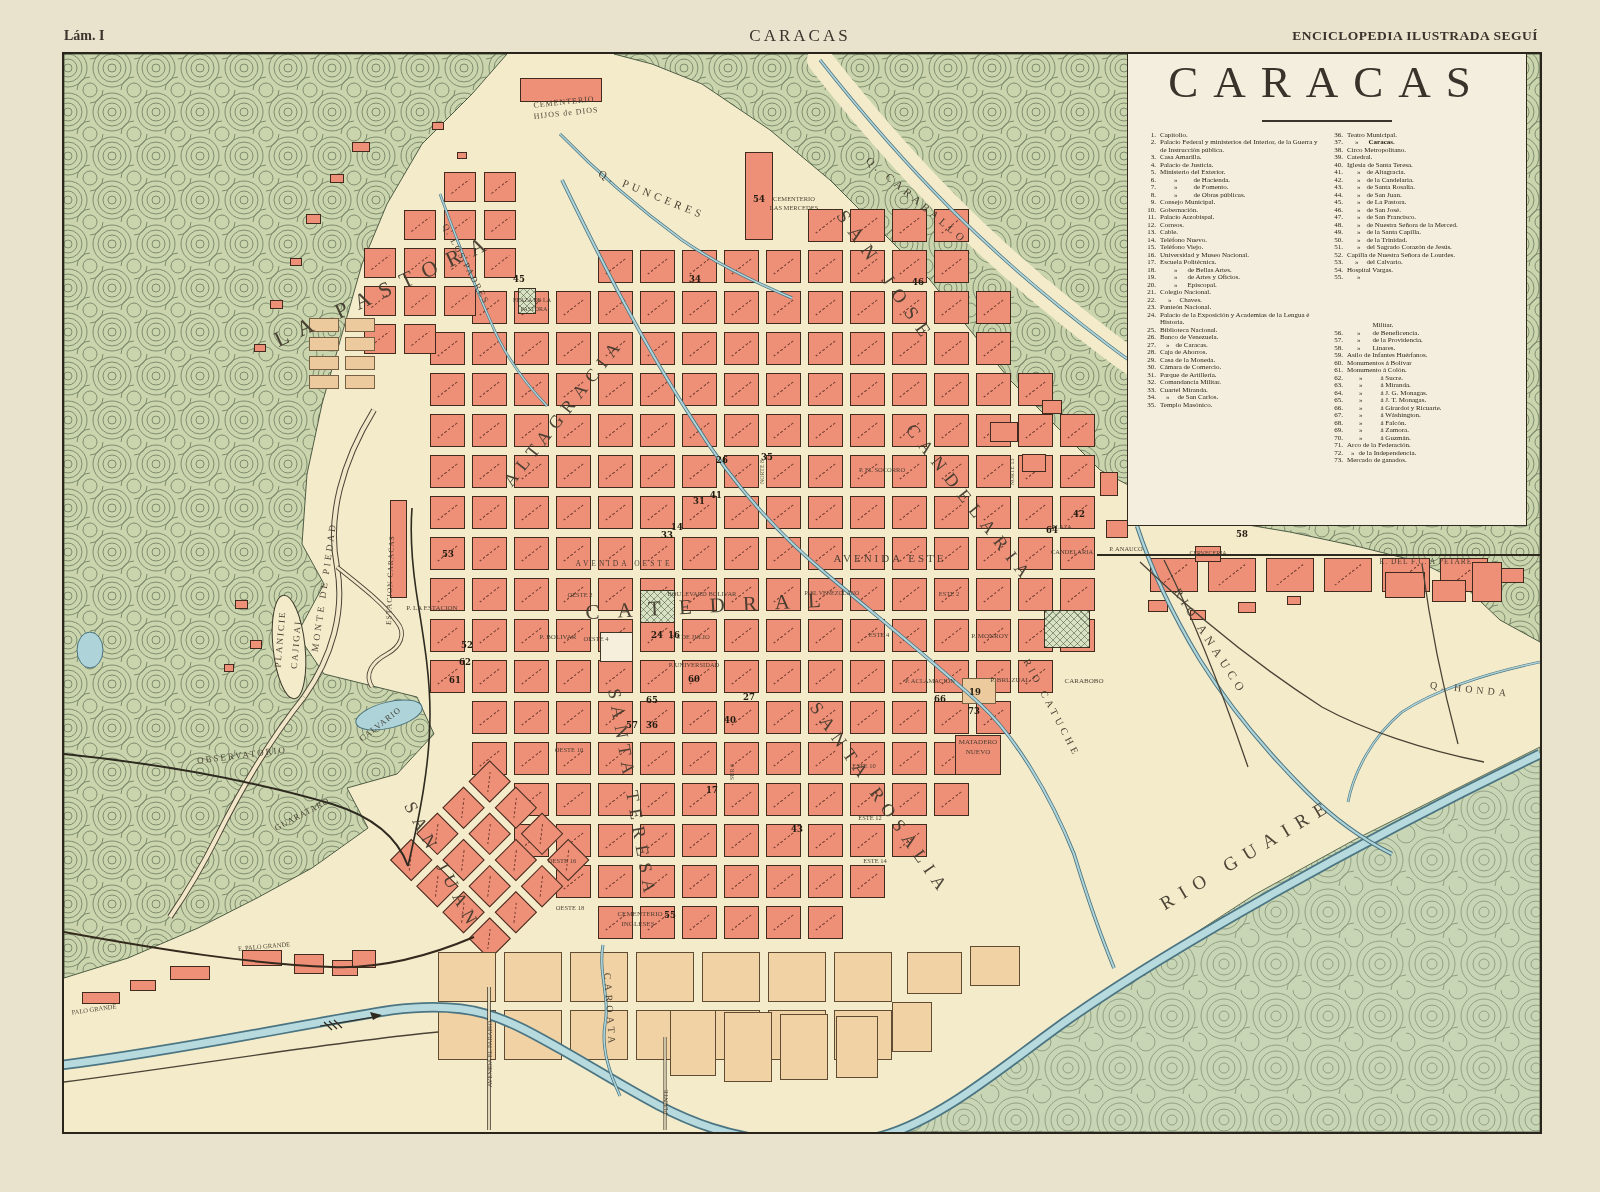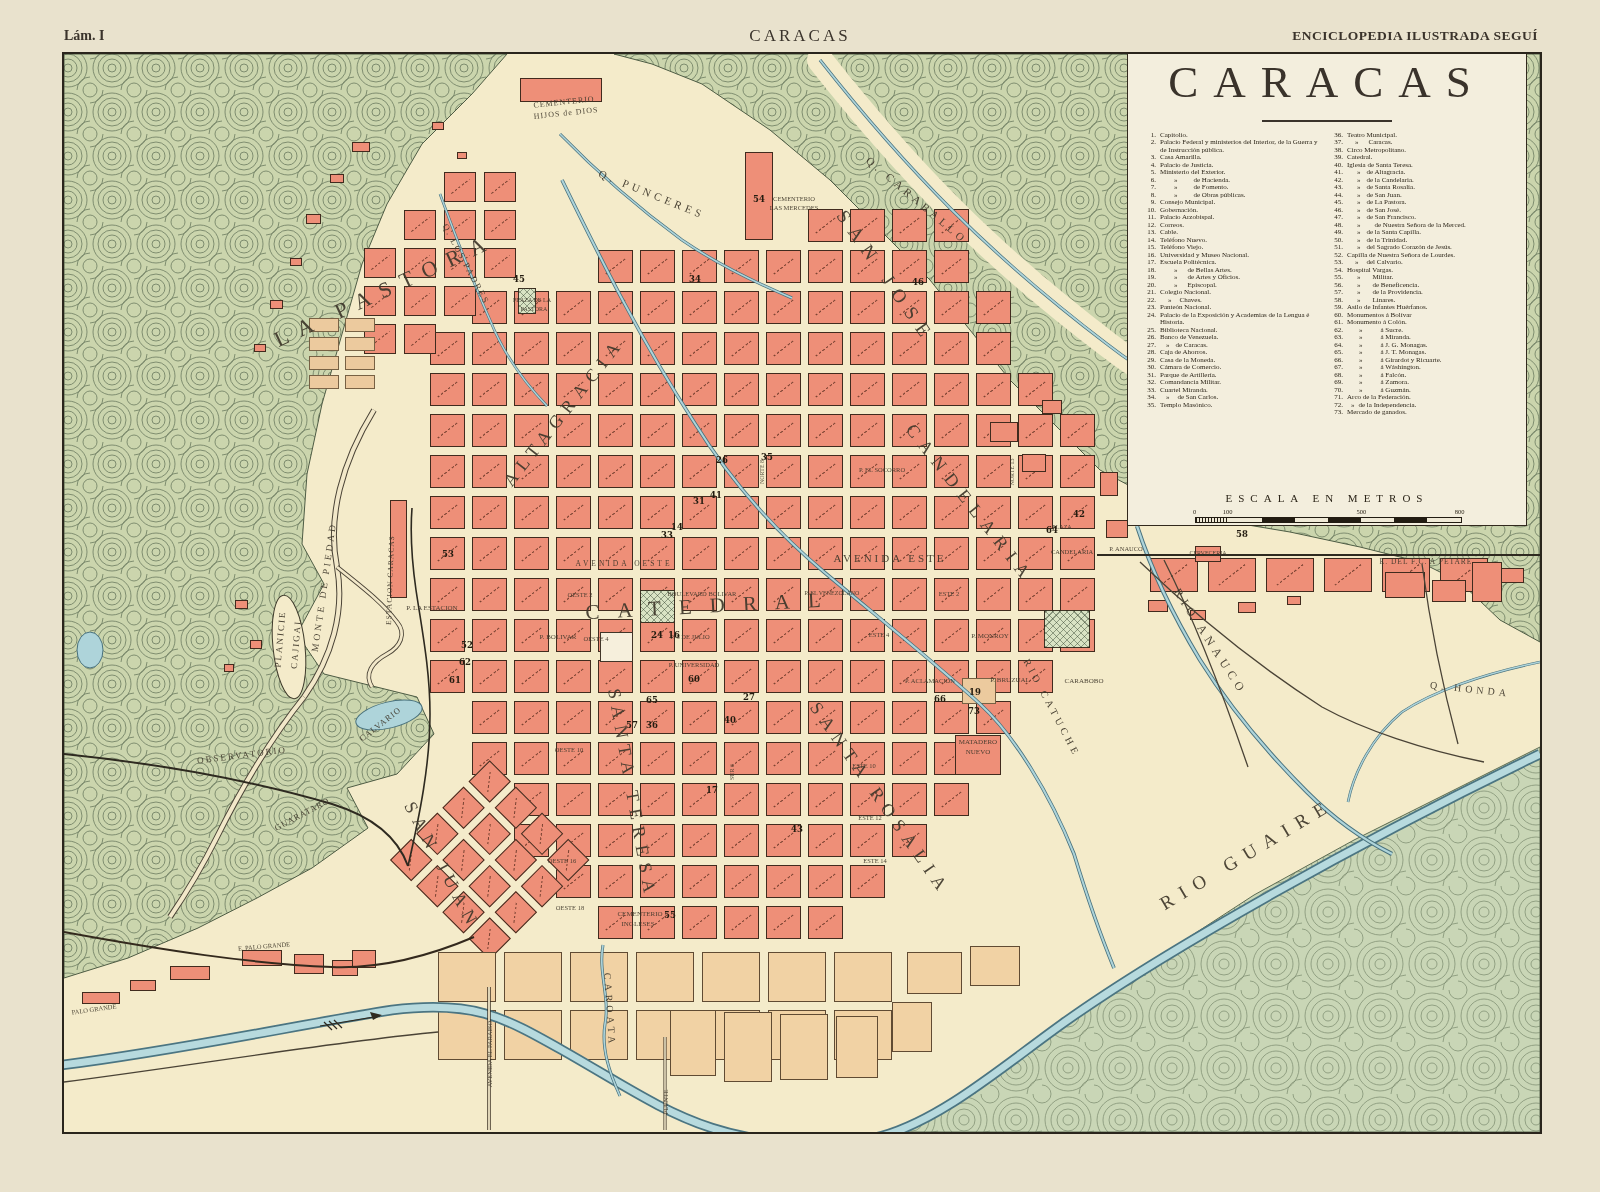--- a/index.html
+++ b/index.html
@@ -303,21 +303,21 @@
           </div>
         </div>
       <div class="p-col r" id="col-r">
           <div class="li">
             <span class="n">36.</span>
             <span class="t" style="padding-left: 0px;">Teatro Municipal.</span>
           </div>
           <div class="li">
             <span class="n">37.</span>
             <span class="dt" style="padding-left: 8px;">»</span>
-            <span class="t" style="padding-left: 10px;">Caracas.</span>
+            <span class="t" style="padding-left: 10px; font-weight: bold;">Caracas.</span>
           </div>
           <div class="li">
             <span class="n">38.</span>
             <span class="t" style="padding-left: 0px;">Circo Metropolitano.</span>
           </div>
           <div class="li">
             <span class="n">39.</span>
             <span class="t" style="padding-left: 0px;">Catedral.</span>
           </div>
           <div class="li">
@@ -355,21 +355,21 @@
             <span class="t" style="padding-left: 6px;">de San José.</span>
           </div>
           <div class="li">
             <span class="n">47.</span>
             <span class="dt" style="padding-left: 10px;">»</span>
             <span class="t" style="padding-left: 6px;">de San Francisco.</span>
           </div>
           <div class="li">
             <span class="n">48.</span>
             <span class="dt" style="padding-left: 10px;">»</span>
-            <span class="t" style="padding-left: 6px; margin-left: 8px;">de Nuestra Señora de la Merced.</span>
+            <span class="t" style="padding-left: 6px;">de Nuestra Señora de la Merced.</span>
           </div>
           <div class="li">
             <span class="n">49.</span>
             <span class="dt" style="padding-left: 10px;">»</span>
             <span class="t" style="padding-left: 6px;">de la Santa Capilla.</span>
           </div>
           <div class="li">
             <span class="n">50.</span>
             <span class="dt" style="padding-left: 10px;">»</span>
             <span class="t" style="padding-left: 6px;">de la Trinidad.</span>
@@ -388,21 +388,21 @@
             <span class="dt" style="padding-left: 8px;">»</span>
             <span class="t" style="padding-left: 8px;">del Calvario.</span>
           </div>
           <div class="li">
             <span class="n">54.</span>
             <span class="t" style="padding-left: 0px;">Hospital Vargas.</span>
           </div>
           <div class="li">
             <span class="n">55.</span>
             <span class="dt" style="padding-left: 10px;">»</span>
-            <span class="t" style="padding-left: 12px;">Militar.</span>
+            <span class="t" style="padding-left: 12px; margin-top: 48px;">Militar.</span>
           </div>
           <div class="li">
             <span class="n">56.</span>
             <span class="dt" style="padding-left: 10px;">»</span>
             <span class="t" style="padding-left: 12px;">de Beneficencia.</span>
           </div>
           <div class="li">
             <span class="n">57.</span>
             <span class="dt" style="padding-left: 10px;">»</span>
             <span class="t" style="padding-left: 12px;">de la Providencia.</span>
@@ -476,41 +476,20 @@
           <div class="li">
             <span class="n">72.</span>
             <span class="dt" style="padding-left: 4px;">»</span>
             <span class="t" style="padding-left: 4px;">de la Independencia.</span>
           </div>
           <div class="li">
             <span class="n">73.</span>
             <span class="t" style="padding-left: 0px;">Mercado de ganados.</span>
           </div>
         </div>
-    </div>
-    <div id="pscale">
-      <div class="sl">ESCALA EN METROS</div>
-      <div class="sbar-wrap">
-        <div class="sbar">
-          <i></i>
-            <i></i>
-            <i></i>
-            <i></i>
-            <i></i>
-            <i></i>
-            <i></i>
-            <i></i>
-        </div>
-        <div id="sticks">
-            <span class="stick" style="left: 0px;">0</span>
-            <span class="stick" style="left: 33.125px;">100</span>
-            <span class="stick" style="left: 166.95px;">500</span>
-            <span class="stick" style="left: 265px;">800</span>
-          </div>
-      </div>
     </div>
   </div>
 <div class="grp" style="left: 366px; top: 155px;">
       <div class="blk bs" style="left: 378px; top: 0px; width: 35px; height: 33px;"></div>
       <div class="blk bs" style="left: 420px; top: 0px; width: 35px; height: 33px;"></div>
       <div class="blk bs" style="left: 462px; top: 0px; width: 35px; height: 33px;"></div>
       <div class="blk bs" style="left: 504px; top: 0px; width: 35px; height: 33px;"></div>
       <div class="blk bs" style="left: 168px; top: 41px; width: 35px; height: 33px;"></div>
       <div class="blk bs" style="left: 210px; top: 41px; width: 35px; height: 33px;"></div>
       <div class="blk bs" style="left: 252px; top: 41px; width: 35px; height: 33px;"></div>

